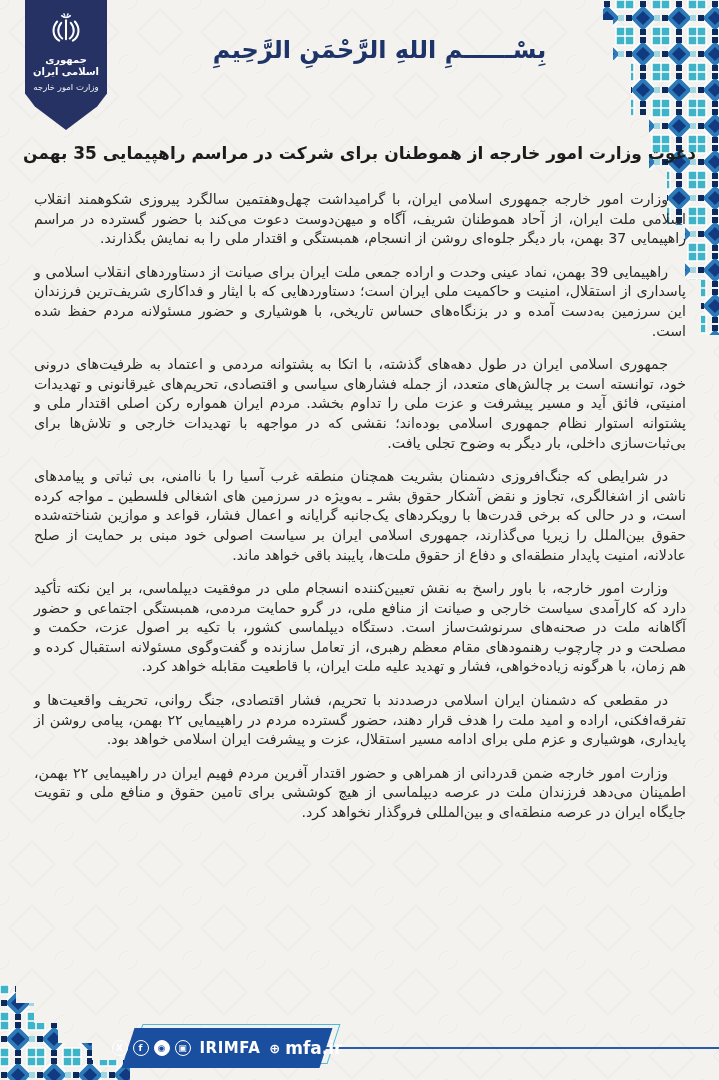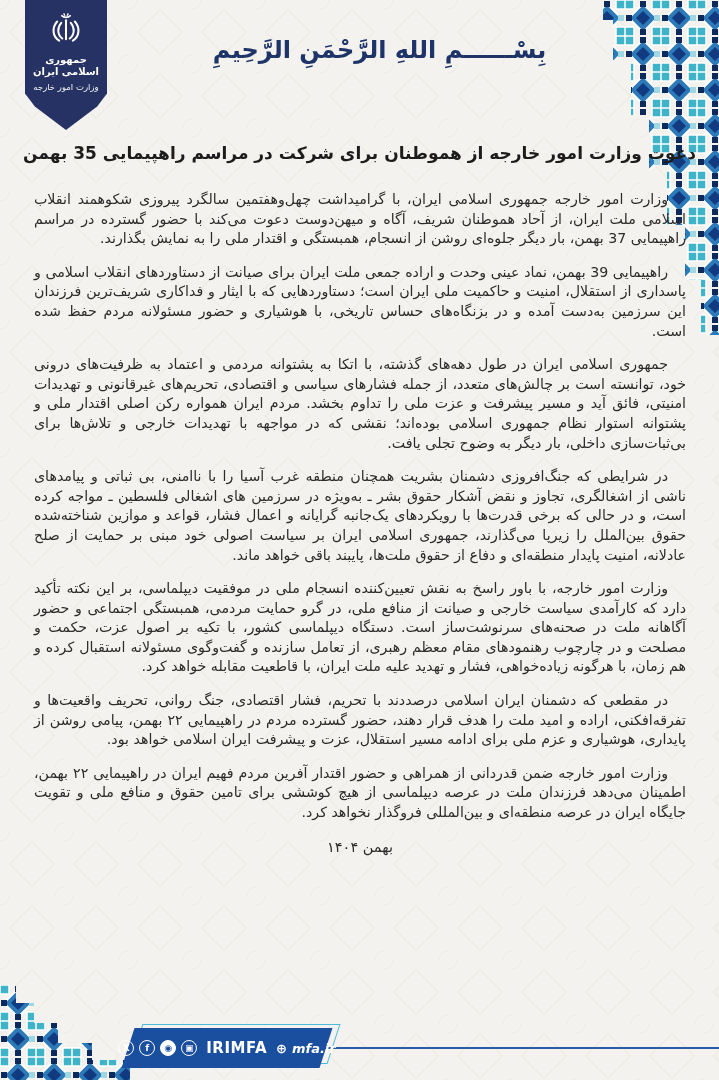--- a/index.html
+++ b/index.html
@@ -74,21 +74,21 @@
     justify-content: center; gap: 5px; direction: ltr; color: #fff; padding: 0 8px;
   }
   .soc-icon {
     width: 16px; height: 16px; border: 1px solid #fff; border-radius: 50%;
     display: flex; align-items: center; justify-content: center;
     font-size: 9px; font-weight: bold; color: #fff; flex: 0 0 auto;
   }
   .soc-icon.filled { background: #fff; color: #1a4fa0; }
   .footer-handle { font-size: 15px; font-weight: bold; letter-spacing: .5px; margin: 4px 4px; }
   .globe-icon { font-size: 13px; font-weight: bold; }
-  .footer-site { font-size: 13px; font-weight: bold; font-style: italic; }
+  .footer-site { font-size: 17px; font-weight: bold; }
 </style>
 </head>
 <body>
 
 <div class="page">
 
   <svg class="watermark" width="719" height="1080">
     <defs>
       <pattern id="wm" width="64" height="64" patternUnits="userSpaceOnUse">
         <rect x="16" y="16" width="32" height="32" fill="none" stroke="#e3ded4" stroke-width="1" transform="rotate(45 32 32)"></rect>
@@ -151,21 +151,20 @@
 
   <div class="doc-body">
     <p>وزارت امور خارجه جمهوری اسلامی ایران، با گرامیداشت چهل‌وهفتمین سالگرد پیروزی شکوهمند انقلاب اسلامی ملت ایران، از آحاد هموطنان شریف، آگاه و میهن‌دوست دعوت می‌کند با حضور گسترده در مراسم راهپیمایی 37 بهمن، بار دیگر جلوه‌ای روشن از انسجام، همبستگی و اقتدار ملی را به نمایش بگذارند.</p>
     <p>راهپیمایی 39 بهمن، نماد عینی وحدت و اراده جمعی ملت ایران برای صیانت از دستاوردهای انقلاب اسلامی و پاسداری از استقلال، امنیت و حاکمیت ملی ایران است؛ دستاوردهایی که با ایثار و فداکاری شریف‌ترین فرزندان این سرزمین به‌دست آمده و در بزنگاه‌های حساس تاریخی، با هوشیاری و حضور مسئولانه مردم حفظ شده است.</p>
     <p>جمهوری اسلامی ایران در طول دهه‌های گذشته، با اتکا به پشتوانه مردمی و اعتماد به ظرفیت‌های درونی خود، توانسته است بر چالش‌های متعدد، از جمله فشارهای سیاسی و اقتصادی، تحریم‌های غیرقانونی و تهدیدات امنیتی، فائق آید و مسیر پیشرفت و عزت ملی را تداوم بخشد. مردم ایران همواره رکن اصلی اقتدار ملی و پشتوانه استوار نظام جمهوری اسلامی بوده‌اند؛ نقشی که در مواجهه با تهدیدات خارجی و تلاش‌ها برای بی‌ثبات‌سازی داخلی، بار دیگر به وضوح تجلی یافت.</p>
     <p>در شرایطی که جنگ‌افروزی دشمنان بشریت همچنان منطقه غرب آسیا را با ناامنی، بی ثباتی و پیامدهای ناشی از اشغالگری، تجاوز و نقض آشکار حقوق بشر ـ به‌ویژه در سرزمین های اشغالی فلسطین ـ مواجه کرده است، و در حالی که برخی قدرت‌ها با رویکردهای یک‌جانبه گرایانه و اعمال فشار، قواعد و موازین شناخته‌شده حقوق بین‌الملل را زیرپا می‌گذارند، جمهوری اسلامی ایران بر سیاست اصولی خود مبنی بر حمایت از صلح عادلانه، امنیت پایدار منطقه‌ای و دفاع از حقوق ملت‌ها، پایبند باقی خواهد ماند.</p>
     <p>وزارت امور خارجه، با باور راسخ به نقش تعیین‌کننده انسجام ملی در موفقیت دیپلماسی، بر این نکته تأکید دارد که کارآمدی سیاست خارجی و صیانت از منافع ملی، در گرو حمایت مردمی، همبستگی اجتماعی و حضور آگاهانه ملت در صحنه‌های سرنوشت‌ساز است. دستگاه دیپلماسی کشور، با تکیه بر اصول عزت، حکمت و مصلحت و در چارچوب رهنمودهای مقام معظم رهبری، از تعامل سازنده و گفت‌وگوی مسئولانه استقبال کرده و هم زمان، با هرگونه زیاده‌خواهی، فشار و تهدید علیه ملت ایران، با قاطعیت مقابله خواهد کرد.</p>
     <p>در مقطعی که دشمنان ایران اسلامی درصددند با تحریم، فشار اقتصادی، جنگ روانی، تحریف واقعیت‌ها و تفرقه‌افکنی، اراده و امید ملت را هدف قرار دهند، حضور گسترده مردم در راهپیمایی ۲۲ بهمن، پیامی روشن از پایداری، هوشیاری و عزم ملی برای ادامه مسیر استقلال، عزت و پیشرفت ایران اسلامی خواهد بود.</p>
     <p>وزارت امور خارجه ضمن قدردانی از همراهی و حضور اقتدار آفرین مردم فهیم ایران در راهپیمایی ۲۲ بهمن، اطمینان می‌دهد فرزندان ملت در عرصه دیپلماسی از هیچ کوششی برای تامین حقوق و منافع ملی و تقویت جایگاه ایران در عرصه منطقه‌ای و بین‌المللی فروگذار نخواهد کرد.</p>
     <div class="signature">
-      <span class="signature-date">بهمن ۱۴۰۴</span>
     </div>
   </div>
 
   <div class="footer-line"></div>
 
   <div class="footer-badge">
     <div class="footer-badge-outline"></div>
     <div class="footer-badge-bg"></div>
     <div class="footer-badge-content">
       <span class="soc-icon">X</span>

